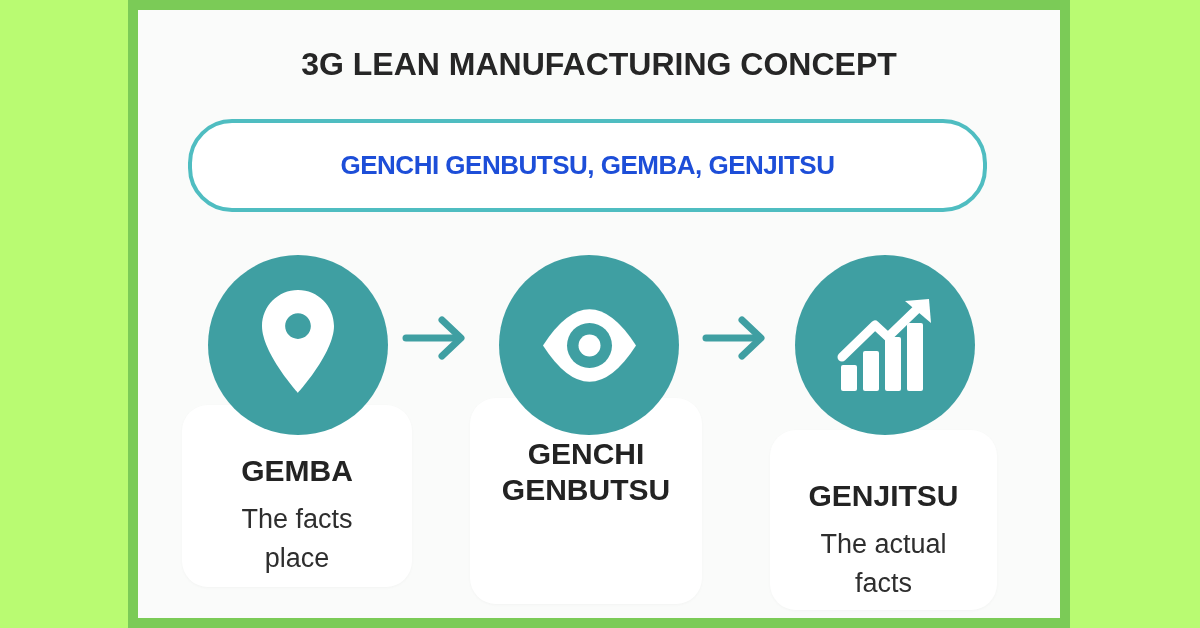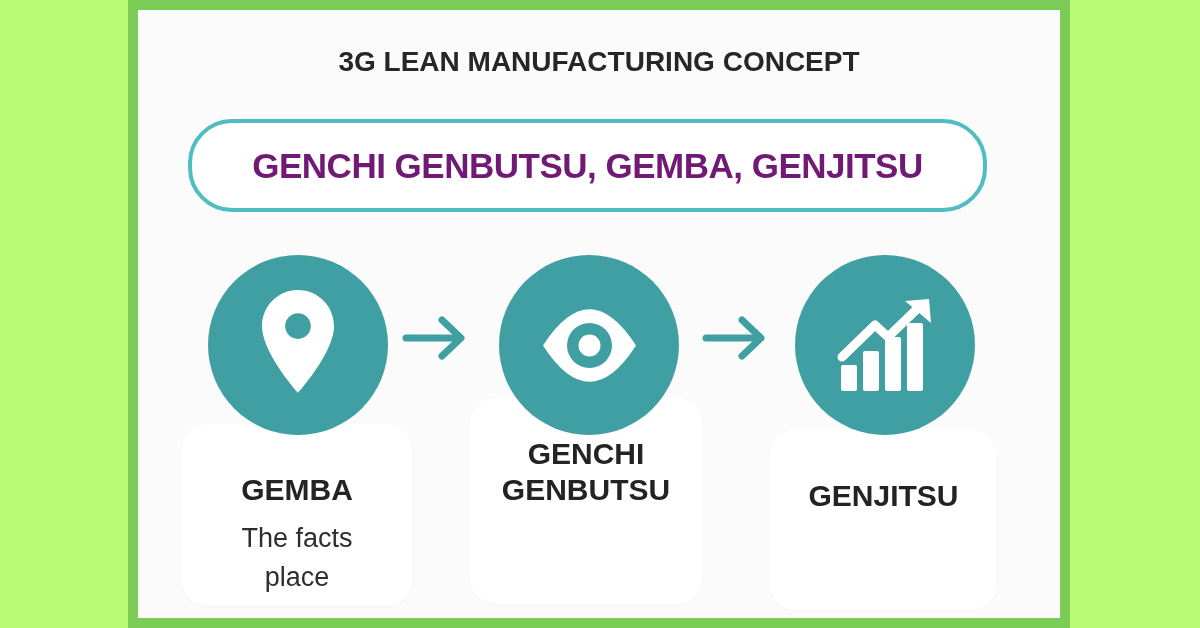--- a/index.html
+++ b/index.html
@@ -22,37 +22,37 @@
   .frame {
     position: absolute; left: 128px; top: 0;
     width: 942px; height: 628px;
     background: var(--canvas-offwhite);
     border: 10px solid var(--frame-green);
   }
 
   .page-title {
     position: absolute; left: 128px; top: 46px; width: 942px;
     text-align: center;
-    font-size: 28px; font-weight: bold; letter-spacing: 0px;
+    font-size: 32px; font-weight: bold; letter-spacing: 0px;
     color: var(--text-dark);
     z-index: 2;
   }
 
   .pill {
     position: absolute; left: 188px; top: 119px;
     width: 799px; height: 93px;
     background: var(--card-white);
     border: 4px solid var(--pill-border-teal);
     border-radius: 44px;
     display: flex; align-items: center; justify-content: center;
     z-index: 2;
   }
   .pill-label {
-    font-size: 35px; font-weight: bold; letter-spacing: -0.5px;
-    color: #701a75; white-space: nowrap;
+    font-size: 26px; font-weight: bold; letter-spacing: -0.5px;
+    color: #1d4ed8; white-space: nowrap;
   }
 
   .step-circle {
     position: absolute; top: 255px;
     width: 180px; height: 180px; border-radius: 50%;
     background: var(--teal);
     display: flex; align-items: center; justify-content: center;
     z-index: 3;
   }
   .circle-1 { left: 208px; }
@@ -65,21 +65,21 @@
 
   .step-card {
     position: absolute;
     background: var(--card-white);
     border-radius: 26px;
     box-shadow: 0 1px 3px rgba(0,0,0,0.03);
     display: flex; flex-direction: column; align-items: center;
     text-align: center;
     z-index: 1;
   }
-  .card-1 { left: 182px; top: 424px; width: 230px; height: 182px; padding-top: 48px; }
+  .card-1 { left: 182px; top: 405px; width: 230px; height: 182px; padding-top: 48px; }
   .card-2 { left: 470px; top: 398px; width: 232px; height: 206px; padding-top: 38px; }
   .card-3 { left: 770px; top: 430px; width: 227px; height: 180px; padding-top: 48px; }
 
   .card-title {
     font-size: 30px; font-weight: bold; color: #232323;
     line-height: 1.2; margin-bottom: 11px;
     max-width: 180px;
   }
   .card-desc {
     font-size: 27px; font-weight: normal; color: #2e2e2e;
@@ -148,15 +148,16 @@
     <div class="card-title">GEMBA</div>
     <div class="card-desc">The facts place</div>
   </div>
 
   <div class="step-card card-2">
     <div class="card-title">GENCHI GENBUTSU</div>
   </div>
 
   <div class="step-card card-3">
     <div class="card-title">GENJITSU</div>
+    <div class="card-desc">The actual facts</div>
   </div>
 
 </div>
 
 </body></html>

